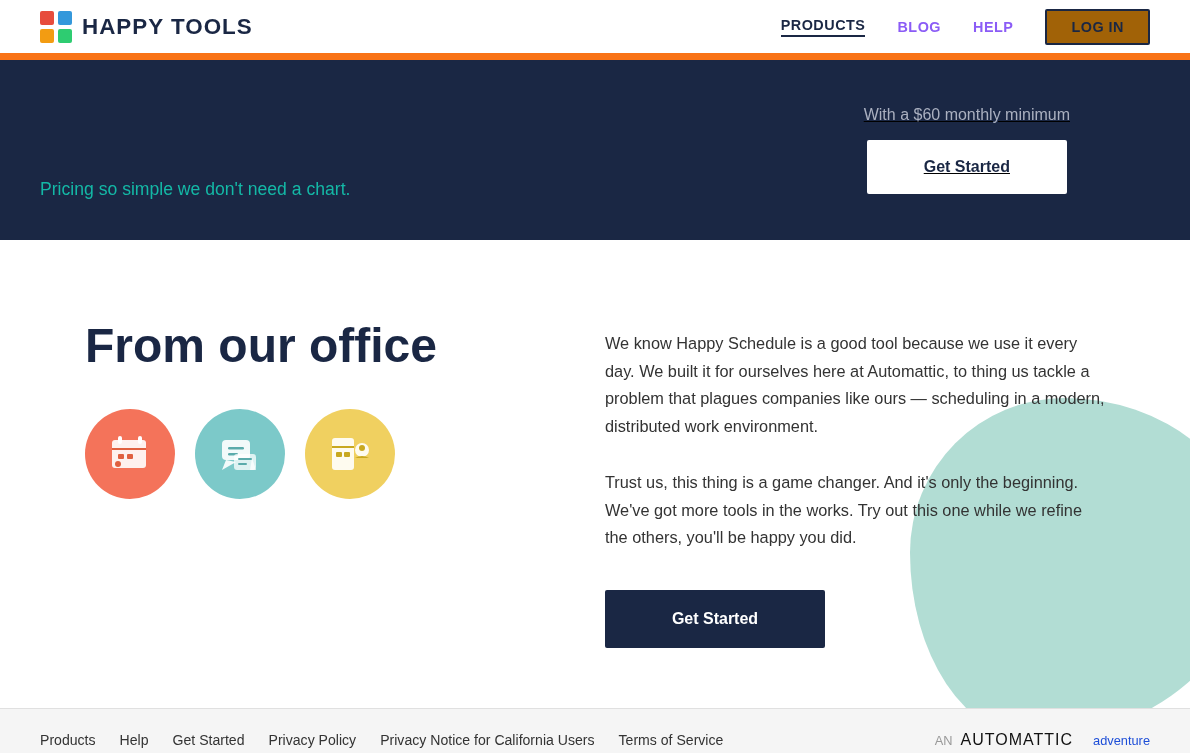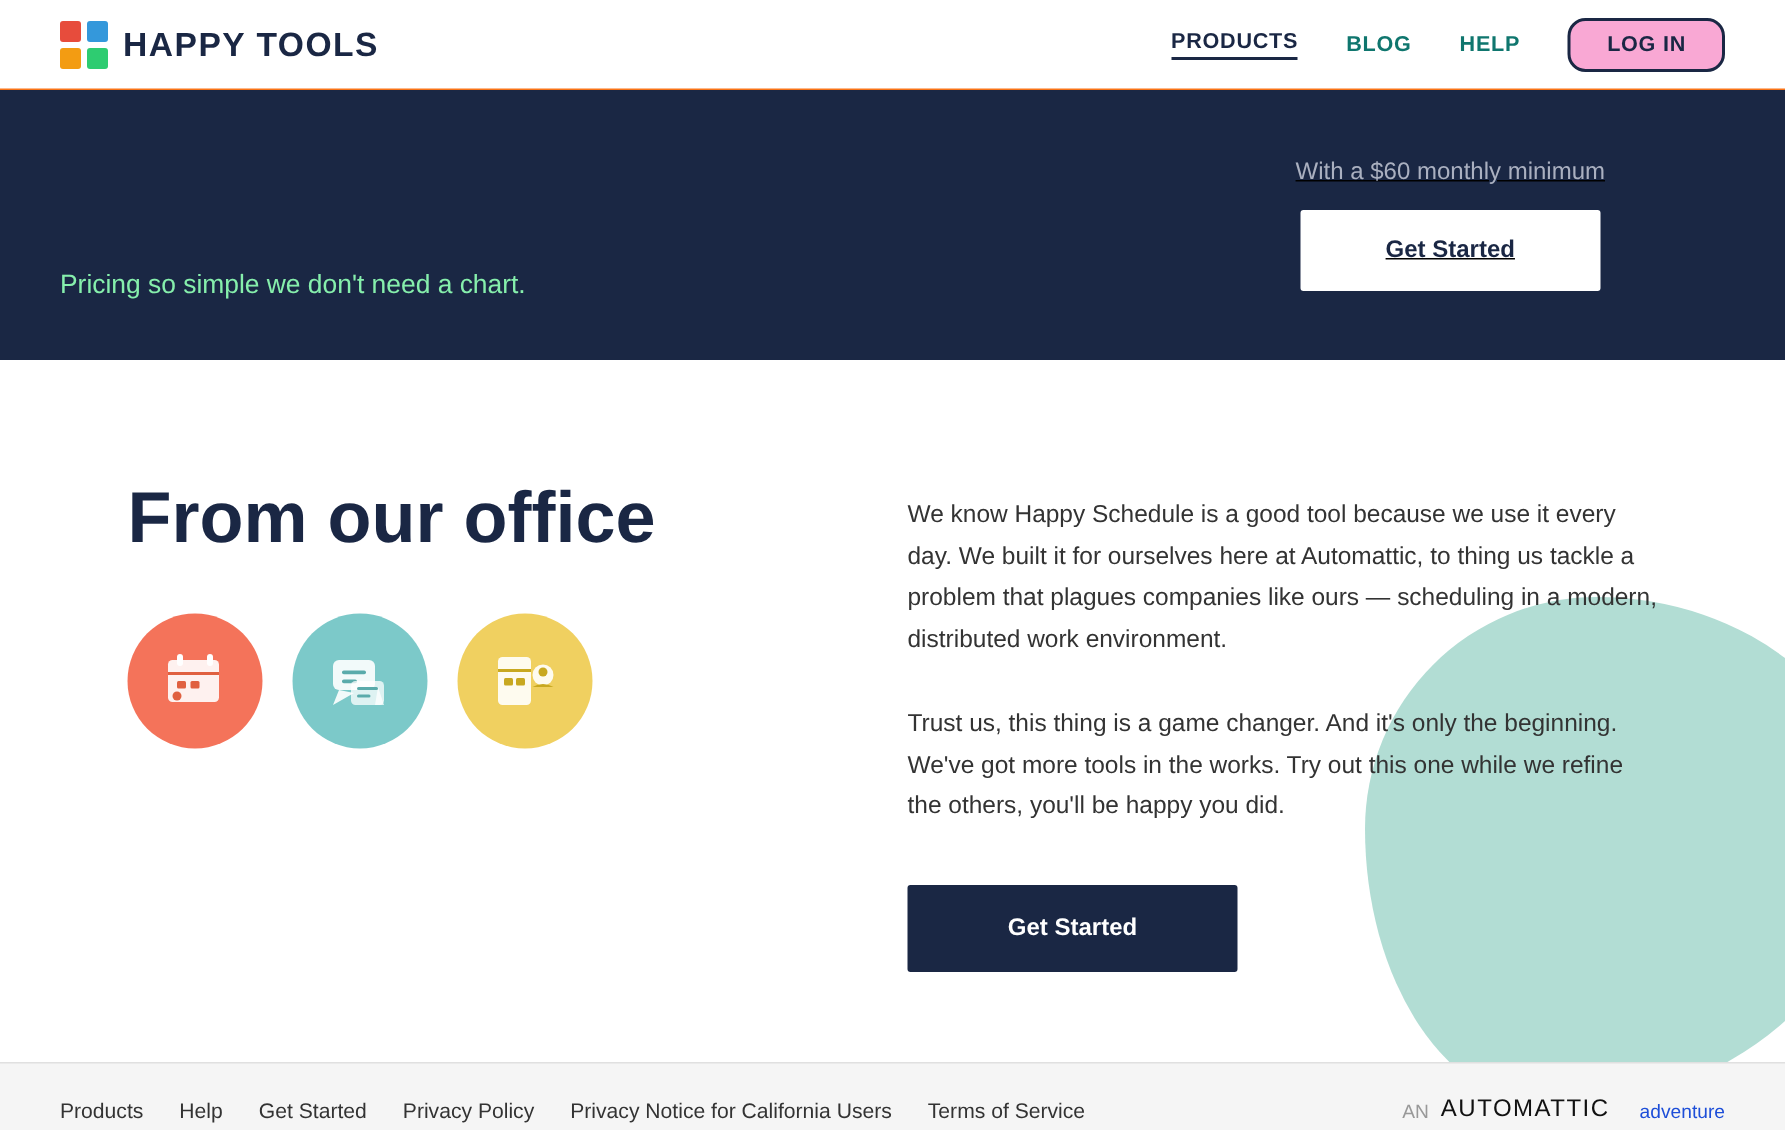--- a/index.html
+++ b/index.html
@@ -5,49 +5,49 @@
     * { margin: 0; padding: 0; box-sizing: border-box; }
     body { font-family: -apple-system, BlinkMacSystemFont, 'Segoe UI', sans-serif; background: #fff; overflow-x: hidden; }
 
     
     .navbar {
       position: fixed; top: 0; left: 0; right: 0;
       background: #fff;
       display: flex; align-items: center; justify-content: space-between;
       padding: 0 40px; height: 60px;
       z-index: 100;
-      border-bottom: 1px solid #f97316;
+      border-bottom: 7px solid #f97316;
     }
     .nav-logo { display: flex; align-items: center; gap: 10px; }
     .nav-logo-icon { width: 32px; height: 32px; }
     .nav-logo-text { font-size: 1.4rem; font-weight: 800; color: #1a2744; letter-spacing: 1px; }
     .nav-links { display: flex; align-items: center; gap: 32px; }
     .nav-link {
-      text-decoration: none; color: #0f766e; font-size: 0.9rem; font-weight: 600; letter-spacing: 0.5px;
+      text-decoration: none; color: #8b5cf6; font-size: 0.9rem; font-weight: 600; letter-spacing: 0.5px;
       text-transform: uppercase;
     }
     .nav-link.active { color: #1a2744; border-bottom: 2px solid #1a2744; padding-bottom: 2px; }
     .nav-login {
-      border: 2px solid #1a2744; color: #1a2744; background: #f9a8d4;
+      border: 2px solid #1a2744; color: #1a2744; background: #a16207;
       padding: 8px 24px; font-size: 0.9rem; font-weight: 700;
       cursor: pointer; text-transform: uppercase; letter-spacing: 0.5px;
-      border-radius: 12px;
+      border-radius: 2px;
     }
 
     
     .hero-dark {
       background: #1a2744;
       padding: 80px 40px 40px 40px;
       min-height: 180px;
       display: flex;
       align-items: flex-end;
       position: relative;
     }
     .hero-dark-left { max-width: 500px; }
-    .hero-dark-subtitle { color: #86efac; font-size: 1.1rem; margin-bottom: 0; }
+    .hero-dark-subtitle { color: #14b8a6; font-size: 1.1rem; margin-bottom: 0; }
     .hero-dark-right {
       position: absolute; right: 120px; top: 50%; transform: translateY(-50%);
       display: flex; flex-direction: column; align-items: center; text-decoration: underline;
     }
     .hero-dark-price-text { color: #aab0c0; font-size: 1rem; margin-bottom: 16px; }
     .btn-get-started-light {
       background: #fff; color: #1a2744; border: none;
       padding: 18px 40px; font-size: 1rem; font-weight: 700;
       cursor: pointer; min-width: 200px;
       border-radius: 2px;

